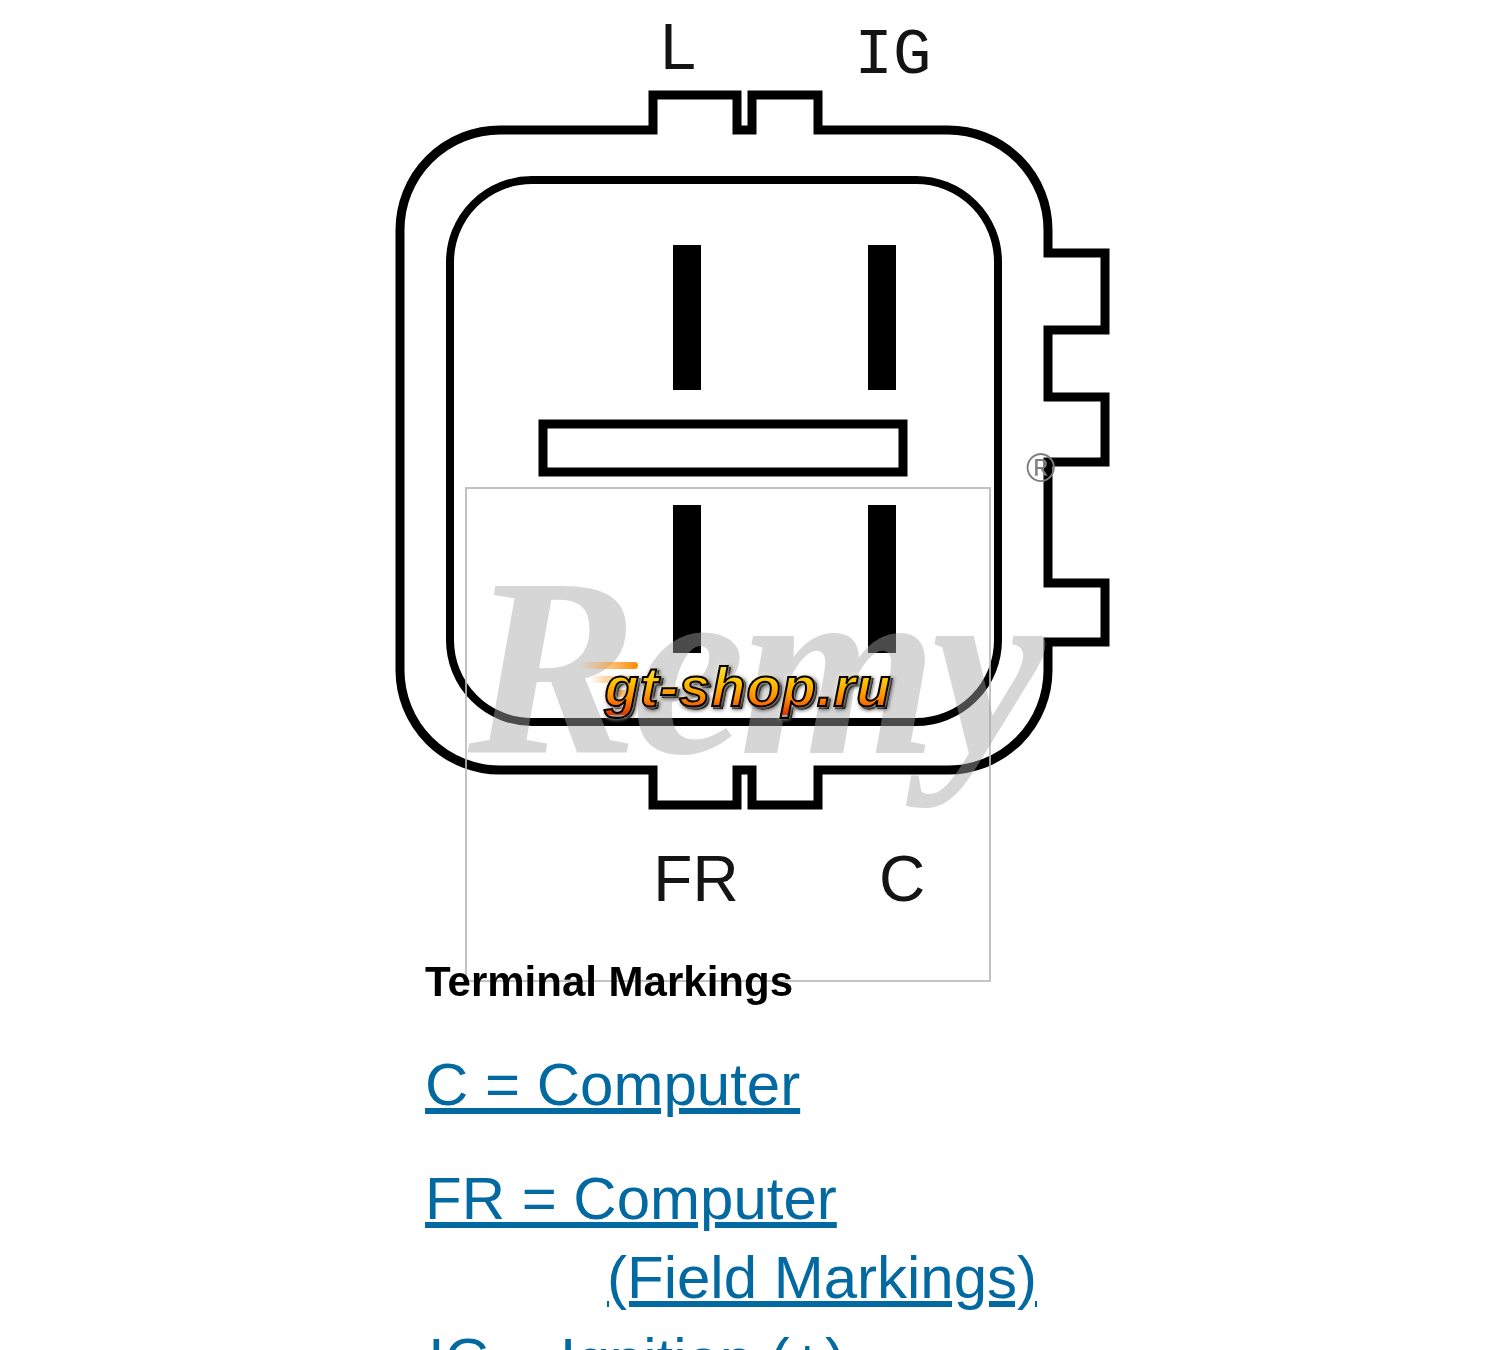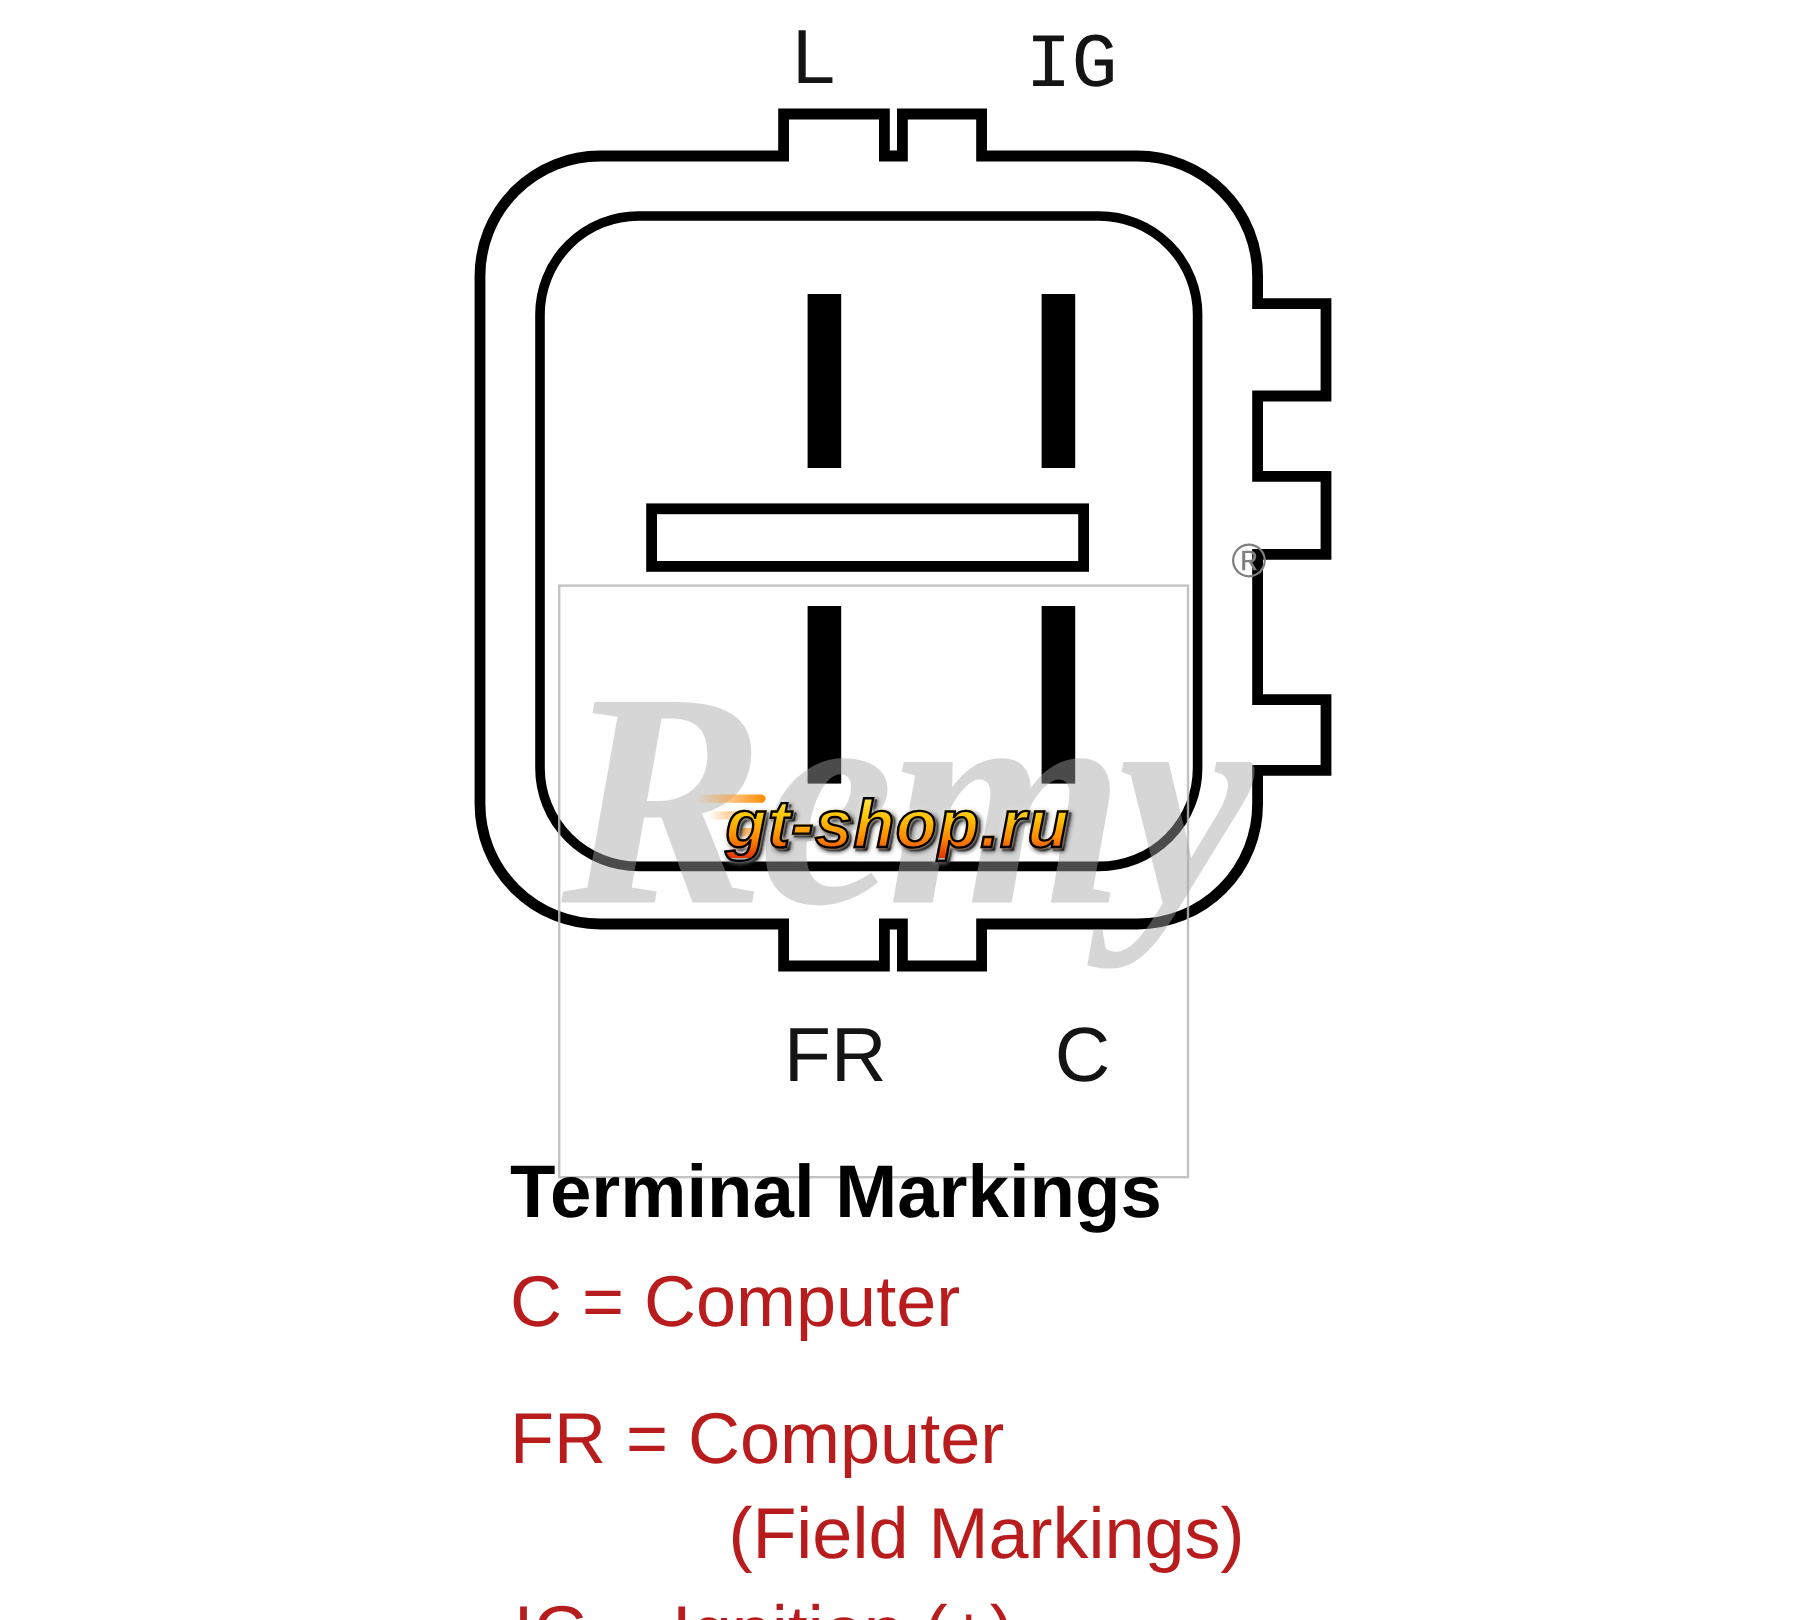--- a/index.html
+++ b/index.html
@@ -48,24 +48,24 @@
   .sl-1 { width:58px; } .sl-2 { width:44px; margin-left:10px; } .sl-3 { width:30px; margin-left:22px; }
 
   
   .pin-label {
     position:absolute; z-index:6; transform:translateX(-50%);
     font-size:64px; color:#141414; white-space:nowrap;
   }
   
   .legend-title {
     position:absolute; left:425px; top:958px; z-index:6;
-    font-size:62px; font-weight:bold; color:#000; white-space:nowrap;
+    font-size:42px; font-weight:bold; color:#000; white-space:nowrap;
   }
   .legend-line {
-    position:absolute; z-index:6; font-size:60px; color:#b91c1c; white-space:nowrap;
+    position:absolute; z-index:6; font-size:60px; color:#0369a1; white-space:nowrap;text-decoration:underline;
   }
   .legend-1 { left:425px; top:1050px; }
   .legend-2 { left:425px; top:1148px;margin-top:16px; }
   .legend-3 { left:607px; top:1243px; }
   .legend-4 { left:428px; top:1325px; }
 </style>
 </head>
 <body>
 
 <svg id="connector-svg" width="1500" height="1350" viewBox="0 0 1500 1350">

